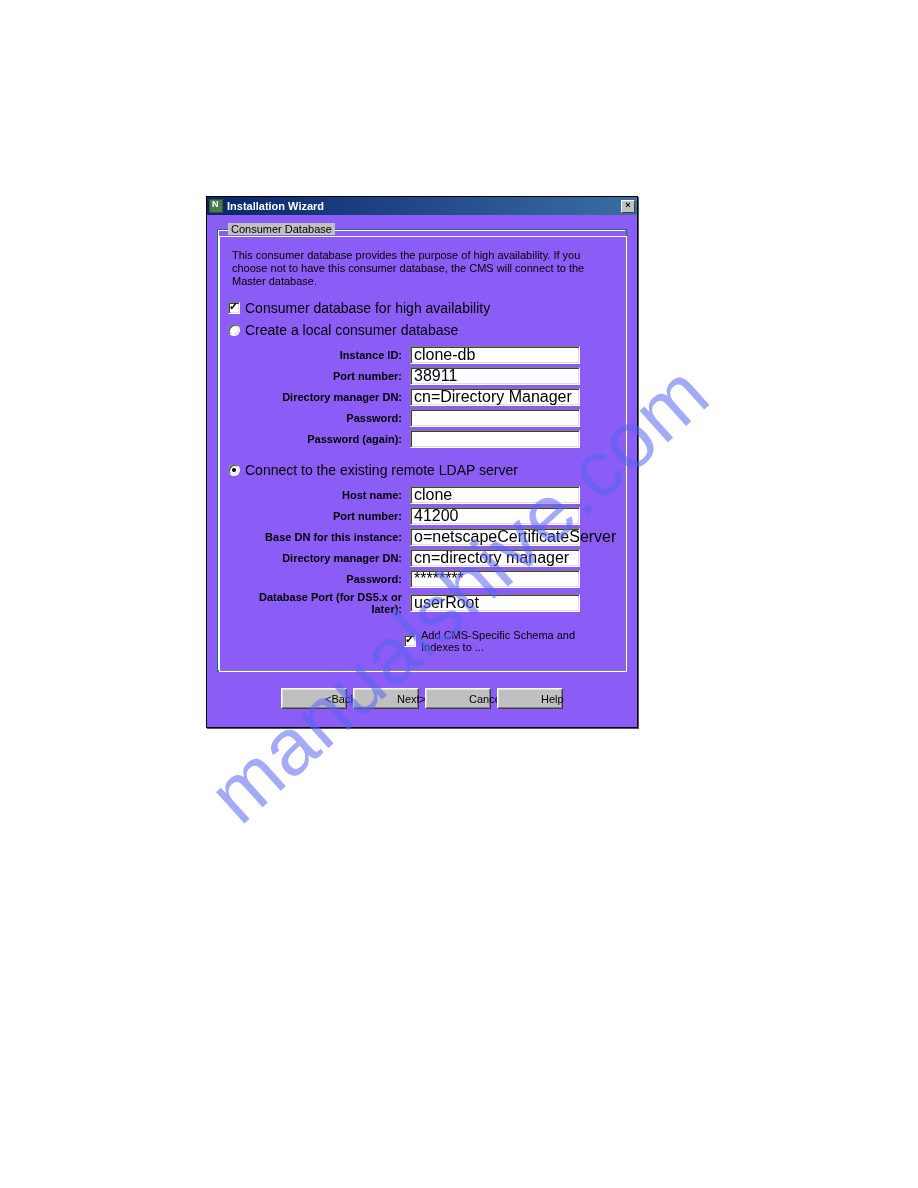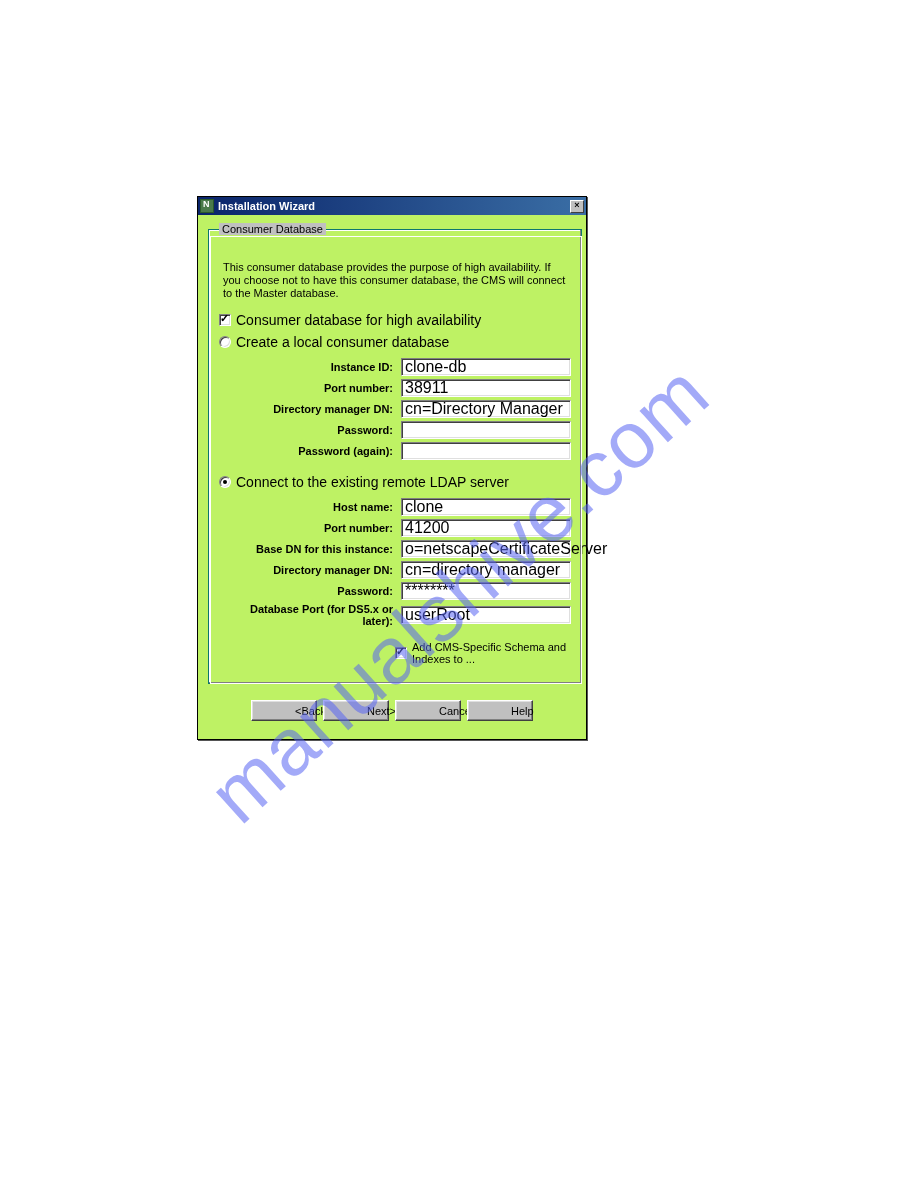--- a/index.html
+++ b/index.html
@@ -6,24 +6,24 @@
     body {
       background: #ffffff;
       font-family: "Tahoma", "MS Sans Serif", sans-serif;
       font-size: 11px;
       position: relative;
       width: 918px;
       height: 1188px;
     }
     .dialog {
       position: absolute;
-      left: 197px;
+      left: 206px;
       top: 196px;
-      width: 390px;
-      background: #bef264;
+      width: 432px;
+      background: #8b5cf6;
       border: 1px solid #000;
       box-shadow: 1px 1px 0 #555;
     }
     .titlebar {
       background: linear-gradient(to right, #0a246a, #3a6ea5);
       color: #ffffff;
       display: flex;
       align-items: center;
       height: 18px;
       padding: 0 2px;
@@ -91,21 +91,21 @@
     }
     legend {
       padding: 0 3px;
       color: #000;
       font-size: 11px;
       background: #c0c0c0;
     }
     .desc {
       font-size: 11px;
       line-height: 13px;
-      margin: 16px 0 12px 4px;
+      margin: 4px 0 12px 4px;
       color: #000;
     }
     .check-row, .radio-row {
       display: flex;
       align-items: center;
       margin: 6px 0;
       gap: 5px;
       font-size: 14px;
     }
     .checkbox, .radio {

